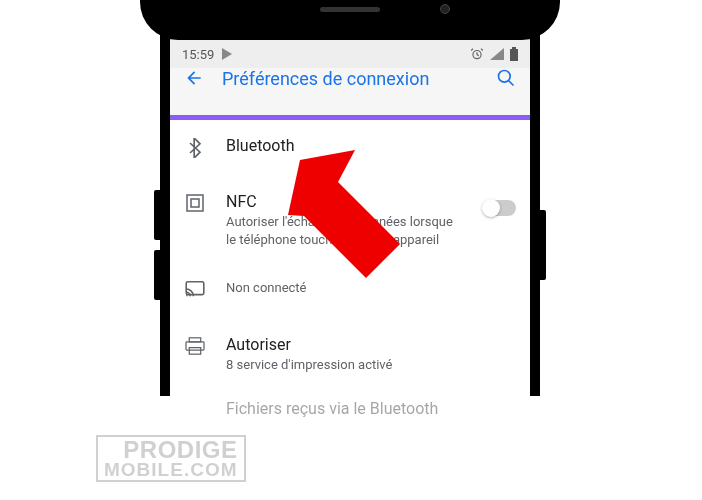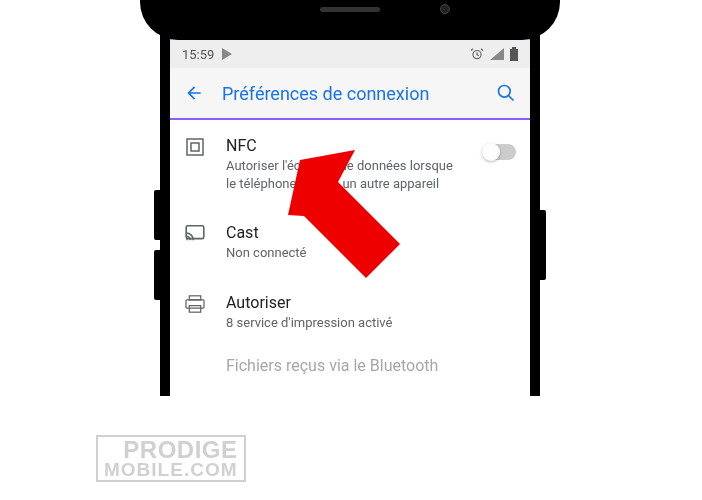--- a/index.html
+++ b/index.html
@@ -81,24 +81,23 @@
       font-size: 13px;
       color: #555;
       margin-top: 40px;
     }
     .status-left { display: flex; align-items: center; gap: 8px; }
     .status-right { display: flex; align-items: center; gap: 6px; }
     .header-bar {
       height: 52px;
       background: #f6f6f6;
       display: flex;
-      align-items: center;
       padding: 0 14px;
       gap: 18px;
-      border-bottom: 2px solid #8b5cf6;
+      border-bottom: 5px solid #8b5cf6;
     }
     .header-title {
       flex: 1;
       color: #1a73e8;
       font-size: 18px;
       font-weight: 400;
     }
     .back-arrow, .search-icon { color: #1a73e8; }
     .settings-list { background: #fff; }
     .setting-item {
@@ -232,20 +231,30 @@
     <span class="search-icon">
       <svg width="20" height="20" viewBox="0 0 24 24">
           <circle cx="10" cy="10" r="7" fill="none" stroke="#1a73e8" stroke-width="2"></circle>
           <path d="M15 15 L21 21" stroke="#1a73e8" stroke-width="2"></path>
         </svg>
     </span>
   </div>
 
   <div class="settings-list">
 
+    <div class="setting-item">
+      <span class="setting-icon">
+        <svg width="16" height="20" viewBox="0 0 16 24">
+            <path d="M7 0 L7 24 L14 17 L2 6 M7 0 L14 7 L2 18" fill="none" stroke="#5f6368" stroke-width="2"></path>
+          </svg>
+      </span>
+      <div class="setting-text">
+        <div class="setting-title">Bluetooth</div>
+      </div>
+    </div>
 
     <div class="setting-item">
       <span class="setting-icon">
         <svg width="18" height="18" viewBox="0 0 18 18">
             <rect x="1" y="1" width="16" height="16" fill="none" stroke="#5f6368" stroke-width="1.5"></rect>
             <rect x="5" y="5" width="8" height="8" fill="none" stroke="#5f6368" stroke-width="1.5"></rect>
           </svg>
       </span>
       <div class="setting-text">
         <div class="setting-title">NFC</div>
@@ -255,21 +264,20 @@
     </div>
 
     <div class="setting-item">
       <span class="setting-icon">
         <svg width="20" height="16" viewBox="0 0 24 20">
             <rect x="1" y="1" width="22" height="16" rx="2" fill="none" stroke="#5f6368" stroke-width="2"></rect>
             <path d="M1 10 A9 9 0 0 1 10 19 M1 14 A5 5 0 0 1 6 19 M1 18 A1 1 0 0 1 2 19" fill="none" stroke="#5f6368" stroke-width="2"></path>
           </svg>
       </span>
       <div class="setting-text">
-        <div class="setting-title">Cast</div>
         <div class="setting-subtitle">Non connecté</div>
       </div>
     </div>
 
     <div class="setting-item">
       <span class="setting-icon">
         <svg width="20" height="18" viewBox="0 0 24 22">
             <rect x="5" y="1" width="14" height="5" fill="none" stroke="#5f6368" stroke-width="1.5"></rect>
             <rect x="1" y="6" width="22" height="10" rx="1" fill="none" stroke="#5f6368" stroke-width="1.5"></rect>
             <rect x="5" y="13" width="14" height="8" fill="none" stroke="#5f6368" stroke-width="1.5"></rect>

